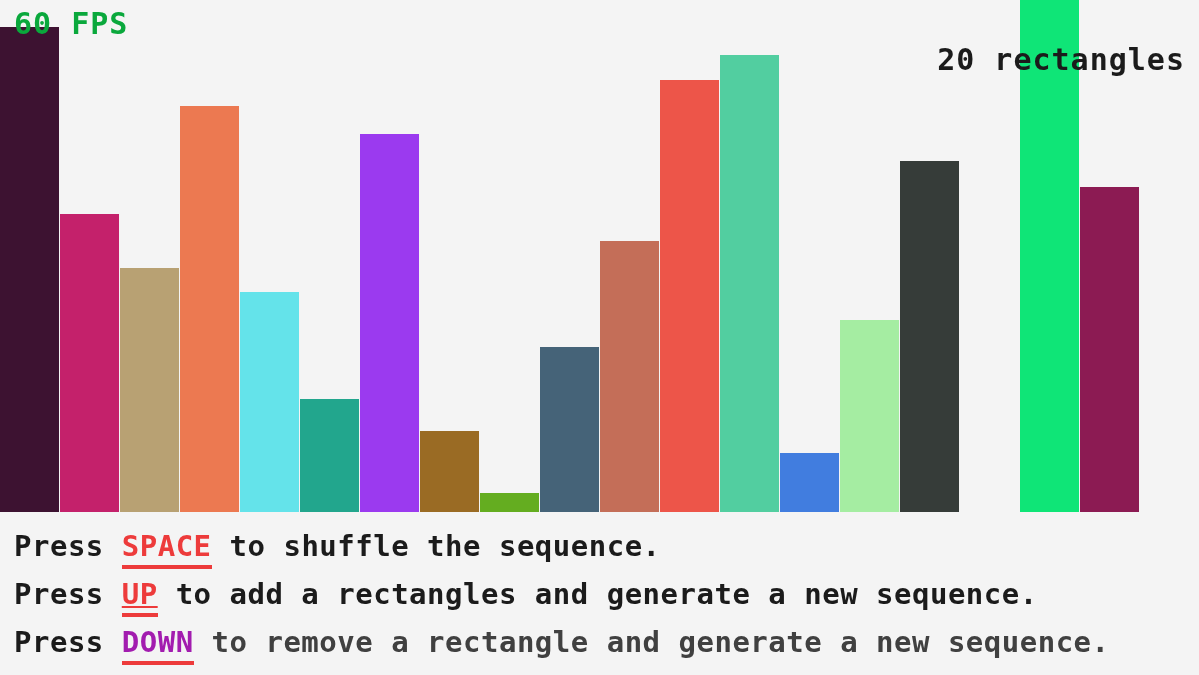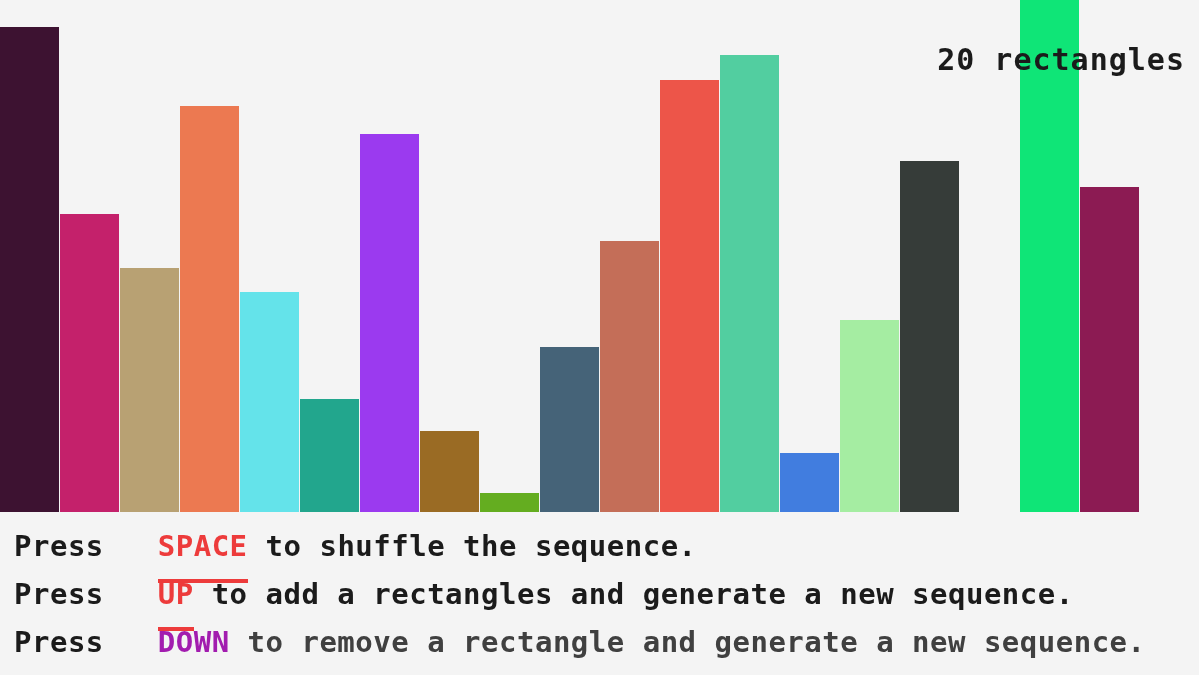--- a/index.html
+++ b/index.html
@@ -69,22 +69,21 @@
     font-size: 29px;
     line-height: 29px;
     letter-spacing: 0.5px;
     white-space: nowrap;
     font-weight: 700;
   }
   .instruction-line .plain { color: #1b1b1b; text-align: center; }
   .instruction-line .key {
     color: #ed3b3b;
     border-bottom: 4px solid #ed3b3b;
-    padding-bottom: 16px;
-    margin-left: 36px;
+    padding-bottom: 2px;
   }
   #line-1 { top: 20px; }
   #line-2 { top: 68px; }
   #line-3 { top: 116px; }
 </style>
 </head>
 <body>
 
 <div id="app">
 
@@ -104,28 +103,29 @@
       <div class="bar" style="left: 720px; width: 59px; height: 457px; background: rgb(82, 206, 160);"></div>
       <div class="bar" style="left: 780px; width: 59px; height: 59px; background: rgb(65, 125, 223);"></div>
       <div class="bar" style="left: 840px; width: 59px; height: 192px; background: rgb(165, 237, 162);"></div>
       <div class="bar" style="left: 900px; width: 59px; height: 351px; background: rgb(54, 60, 57);"></div>
       <div class="bar" style="left: 960px; width: 59px; height: 2px; background: rgb(244, 244, 244);"></div>
       <div class="bar" style="left: 1020px; width: 59px; height: 512px; background: rgb(15, 229, 119);"></div>
       <div class="bar" style="left: 1080px; width: 59px; height: 325px; background: rgb(140, 27, 83);"></div>
       <div class="bar" style="left: 1140px; width: 59px; height: 0px; background: rgb(244, 244, 244);"></div>
     </div>
 
+  <div id="fps-counter" style="color: rgb(10, 168, 60);">60 FPS</div>
 
   <div id="rect-counter" style="color: rgb(27, 27, 27);">20 rectangles</div>
 
   <div id="instructions">
     <div class="instruction-line" id="line-1">
       <span class="plain" style="color: rgb(27, 27, 27);">Press </span><span class="key" style="color: rgb(237, 59, 59); border-bottom-color: rgb(237, 59, 59);">SPACE</span><span class="plain" style="color: rgb(27, 27, 27); margin-top: 26px;"> to shuffle the sequence.</span>
     </div>
     <div class="instruction-line" id="line-2">
-      <span class="plain" style="color: rgb(27, 27, 27);">Press </span><span class="key" style="color: rgb(237, 59, 59); border-bottom-color: rgb(237, 59, 59);">UP</span><span class="plain" style="color: rgb(27, 27, 27);"> to add a rectangles and generate a new sequence.</span>
+      <span class="plain" style="color: rgb(27, 27, 27);">Press </span><span class="key" style="color: rgb(237, 59, 59); border-bottom-color: rgb(237, 59, 59); text-decoration: underline;">UP</span><span class="plain" style="color: rgb(27, 27, 27);"> to add a rectangles and generate a new sequence.</span>
     </div>
     <div class="instruction-line" id="line-3">
       <span class="plain" style="color: rgb(27, 27, 27);">Press </span><span class="key" style="color: #a21caf; border-bottom-color: rgb(237, 59, 59);">DOWN</span><span class="plain" style="color: #404040;"> to remove a rectangle and generate a new sequence.</span>
     </div>
   </div>
 
 </div>
 
 </body></html>

